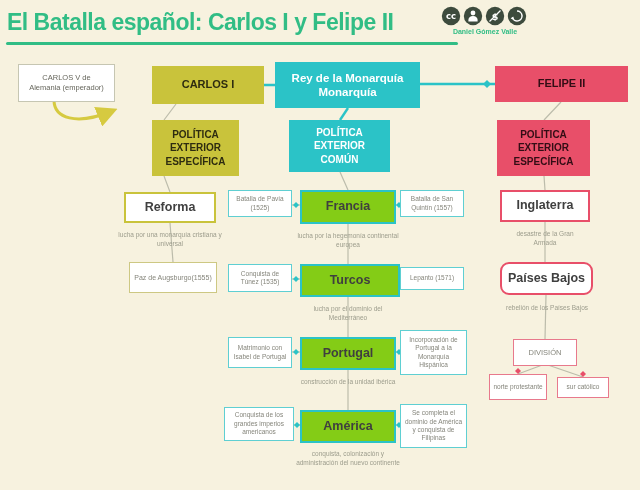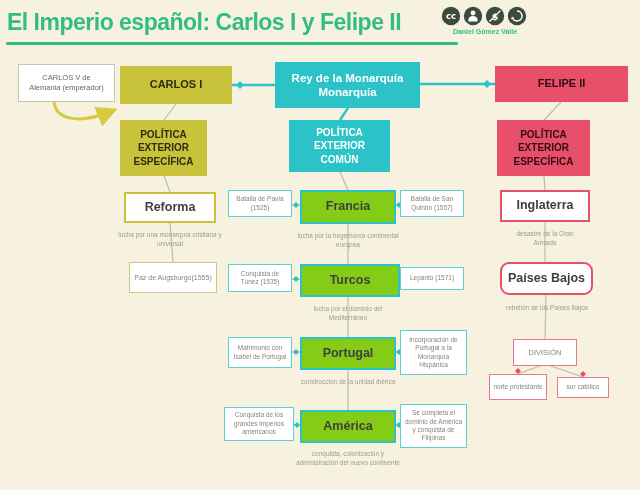--- a/index.html
+++ b/index.html
@@ -3,21 +3,21 @@
 <meta charset="utf-8">
 <style>
   * { margin:0; padding:0; box-sizing:border-box; }
   html,body { width:640px; height:490px; }
   body { font-family:"Liberation Sans", sans-serif; }
   .canvas { position:relative; width:640px; height:490px; background:#f7f2df; overflow:hidden; }
   .abs { position:absolute; }
   svg.wires { position:absolute; left:0; top:0; width:640px; height:490px; }
   .node { position:absolute; display:flex; align-items:center; justify-content:center;
           text-align:center; line-height:1.25; }
-  .fill-olive { background:#c9c33b; color:#2e2c10; font-weight:bold; }
+  .fill-olive { background:#c9c33b; color:#2e2c10; font-weight:bold;margin-left:32px; }
   .fill-teal  { background:#2bc3c7; color:#ffffff; font-weight:bold; }
   .fill-red   { background:#e84f69; color:#330d15; font-weight:bold; }
   .box-olive  { background:#fff; border:2px solid #c9c33b; color:#3f3f3f; }
   .box-teal   { background:#84cc16; border:2px solid #2bc3c7; color:#3f3f3f; }
   .box-red    { background:#fff; border:2px solid #e84f69; color:#3f3f3f; }
   .label { font-size:12.5px; font-weight:bold; }
   .side  { background:#fff; font-size:6.5px; color:#85857b; line-height:1.3; padding:2px; }
   .side.t { border:1px solid #5fcfd2; }
   .side.o { border:1px solid #cdc883; }
   .side.r { border:1px solid #e8798c; }
@@ -85,21 +85,21 @@
         <path d="M399 422 L402 425 L399 428 L396 425 Z"></path>
     </g>
     <g fill="#e84f69">
       <path d="M518 368 L521 371 L518 374 L515 371 Z"></path>
       <path d="M583 371 L586 374 L583 377 L580 374 Z"></path>
     </g>
 
     <path d="M54 100 C54 118 76 126 112 111" stroke="#d6ca40" stroke-width="3" fill="none" marker-end="url(#arrw)"></path>
   </svg>
 
-  <div class="abs title">El Imperio español: Carlos I y Felipe II</div>
+  <div class="abs title">El Batalla español: Carlos I y Felipe II</div>
   <div class="abs underline"></div>
 
   <div class="abs ccbar">
     <span>
       <svg width="20" height="20" viewBox="0 0 20 20">
           <circle cx="10" cy="10" r="9.2" fill="#3d4b3d"></circle>
       <text x="10" y="13" font-size="8.5" font-weight="bold" fill="#fff" text-anchor="middle" font-family="DejaVu Sans, sans-serif">cc</text>
         </svg>
     </span>
     <span>

